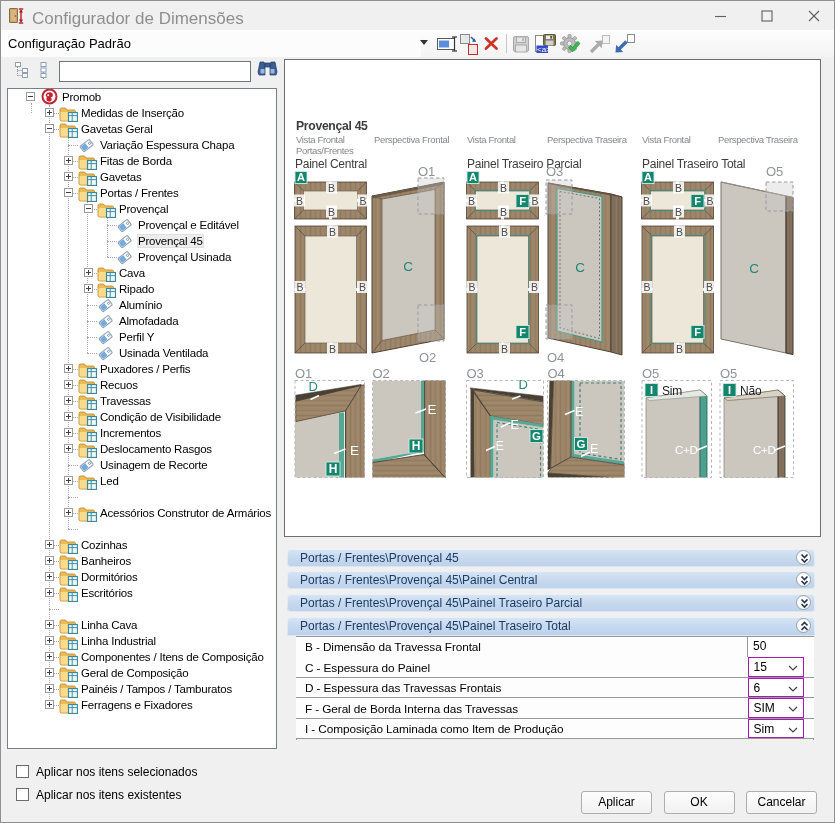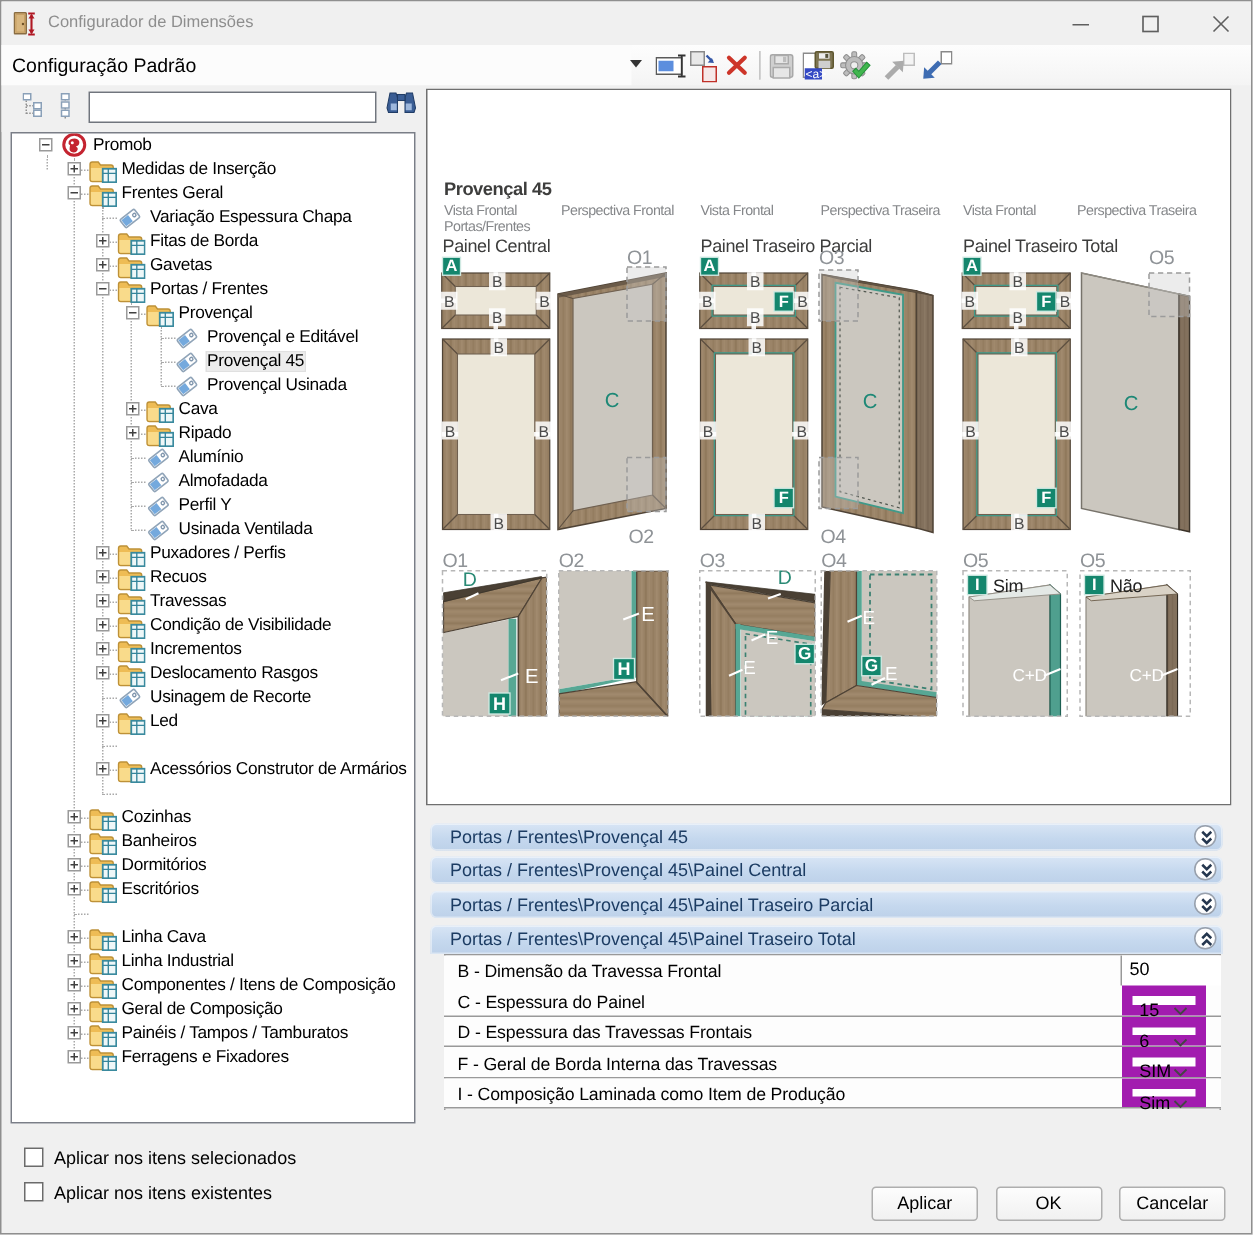--- a/index.html
+++ b/index.html
@@ -1,20 +1,20 @@
 <!DOCTYPE html>
 <html><head><meta charset="utf-8"><style>
 *{margin:0;padding:0;box-sizing:border-box}
 html,body{width:835px;height:823px;overflow:hidden}
 body{font-family:"Liberation Sans",sans-serif;background:#f0f0f0;position:relative;
 box-shadow:inset 0 0 0 1px #8f8f8f}
 .abs{position:absolute}
 
 .titlebar{position:absolute;left:1px;top:1px;right:1px;height:29px;background:#f0f0f0}
-.title{position:absolute;left:31px;top:8px;font-size:11px;color:#8e8e8e}
+.title{position:absolute;left:31px;top:8px;font-size:17px;color:#8e8e8e}
 
 .row2{position:absolute;left:1px;top:30px;right:1px;height:27px;background:linear-gradient(#fdfdfd,#f4f4f4)}
 .combo{position:absolute;left:0px;top:0px;width:420px;height:27px;background:#fcfcfc}
 .combotext{position:absolute;left:7px;top:6px;font-size:13px;color:#000}
 
 .srow{position:absolute;left:1px;top:57px;right:1px;height:31px;background:#f0f0f0}
 .sinput{position:absolute;left:58px;top:4px;width:192px;height:21px;background:#fff;border:1px solid #70757d}
 
 .tree{position:absolute;left:7px;top:88px;width:270px;height:661px;background:#fff;border:1px solid #7a7e87;overflow:hidden}
 .tr{position:absolute;left:0;height:16px;width:100%;font-size:11.5px;color:#000}
@@ -29,21 +29,21 @@
 
 .bar{position:absolute;left:287px;width:528px;height:18px;border-radius:4px;
 background:linear-gradient(#d8e5f5,#c5d8ee 55%,#bdd1e9);box-shadow:inset 0 0 0 1px rgba(255,255,255,.45)}
 .bartext{position:absolute;left:13px;top:2px;font-size:12px;color:#1c3c63}
 .chev{position:absolute;right:4px;top:1px;width:15px;height:15px;border-radius:50%;
 background:radial-gradient(circle at 50% 35%,#ffffff 55%,#eef1f5);border:1px solid #98a0ac}
 
 .grow{position:absolute;left:296px;width:518px;background:#fdfdfd;border-bottom:1px solid #999}
 .glabel{position:absolute;left:9px;top:3.5px;font-size:11.8px;color:#000;white-space:nowrap;letter-spacing:-0.1px}
 .gval{position:absolute;left:451px;top:0;bottom:0;width:67px;border-left:1px solid #999}
-.cbox{position:absolute;left:451.5px;top:0px;width:56px;height:100%;background:#fff;border:7px solid #a21caf}
+.cbox{position:absolute;left:451.5px;top:0px;width:56px;height:100%;background:#fff;border:1px solid #a21caf}
 .cbtext{position:absolute;left:5px;top:2px;font-size:12px;color:#000}
 
 .ckb{position:absolute;left:16px;width:13px;height:13px;background:#fff;border:1px solid #6b6b6b}
 .cklabel{position:absolute;left:36px;font-size:12px;color:#000}
 .btn{position:absolute;width:71px;height:23px;background:linear-gradient(#fdfdfd,#f1f1f1);
 border:1px solid #aeaeae;border-radius:3px;font-size:12px;color:#000;text-align:center;line-height:21px}
 </style></head><body>
 
 <div class="titlebar">
 <svg class="abs" style="left:8px;top:7px" width="15" height="16" viewBox="0 0 15 16">
@@ -223,21 +223,21 @@
         <use href="#fold"></use>
       </svg>
       <span class="tl" style="left:73px">Medidas de Inserção</span>
     </div>
     <div class="hln" style="left:40.5px;top:39.5px;width:10.0px"></div>
     <div class="tr" style="top:32px">
       <div class="exp" style="left:36.5px"></div>
       <svg class="ic" style="left:50.5px;top:1px" width="19" height="16">
         <use href="#fold"></use>
       </svg>
-      <span class="tl" style="left:73px">Frentes Geral</span>
+      <span class="tl" style="left:73px">Gavetas Geral</span>
     </div>
     <div class="hln" style="left:59.5px;top:55.5px;width:10.0px"></div>
     <div class="tr" style="top:48px">
       <svg class="ic" style="left:69.5px;top:0px" width="17" height="17">
         <use href="#tag"></use>
       </svg>
       <span class="tl" style="left:92px">Variação Espessura Chapa</span>
     </div>
     <div class="hln" style="left:59.5px;top:71.5px;width:10.0px"></div>
     <div class="tr" style="top:64px">

